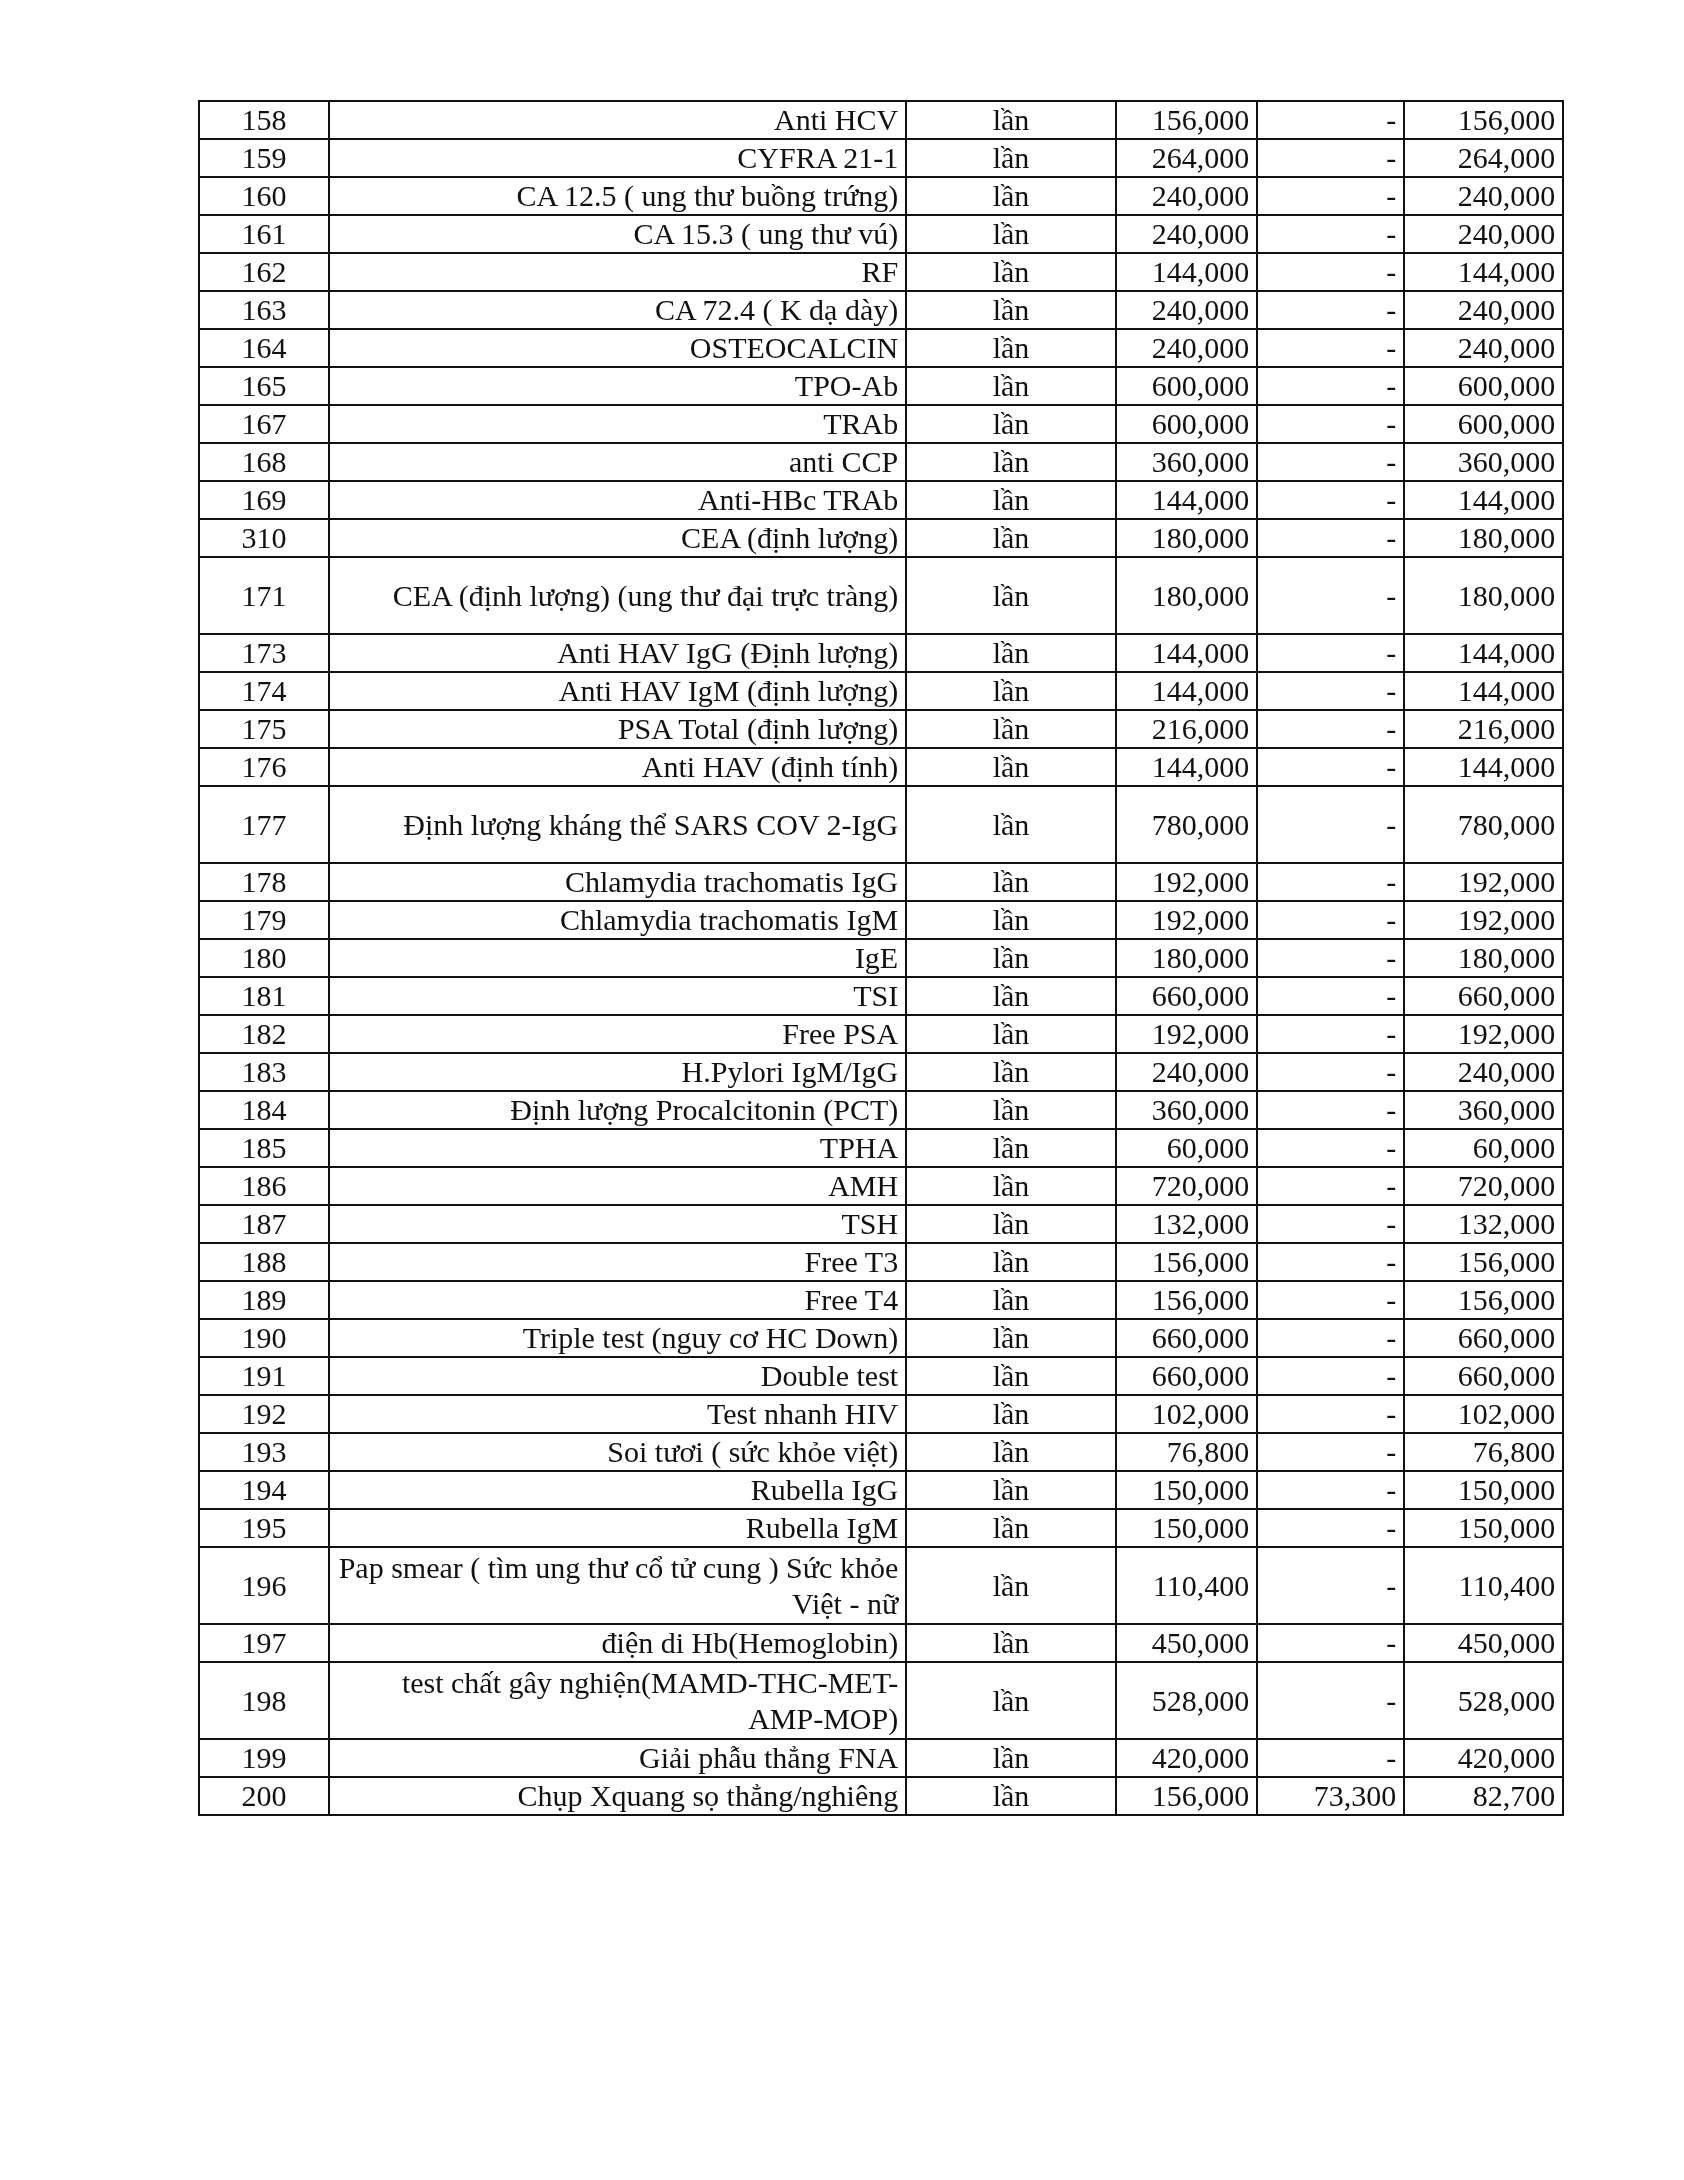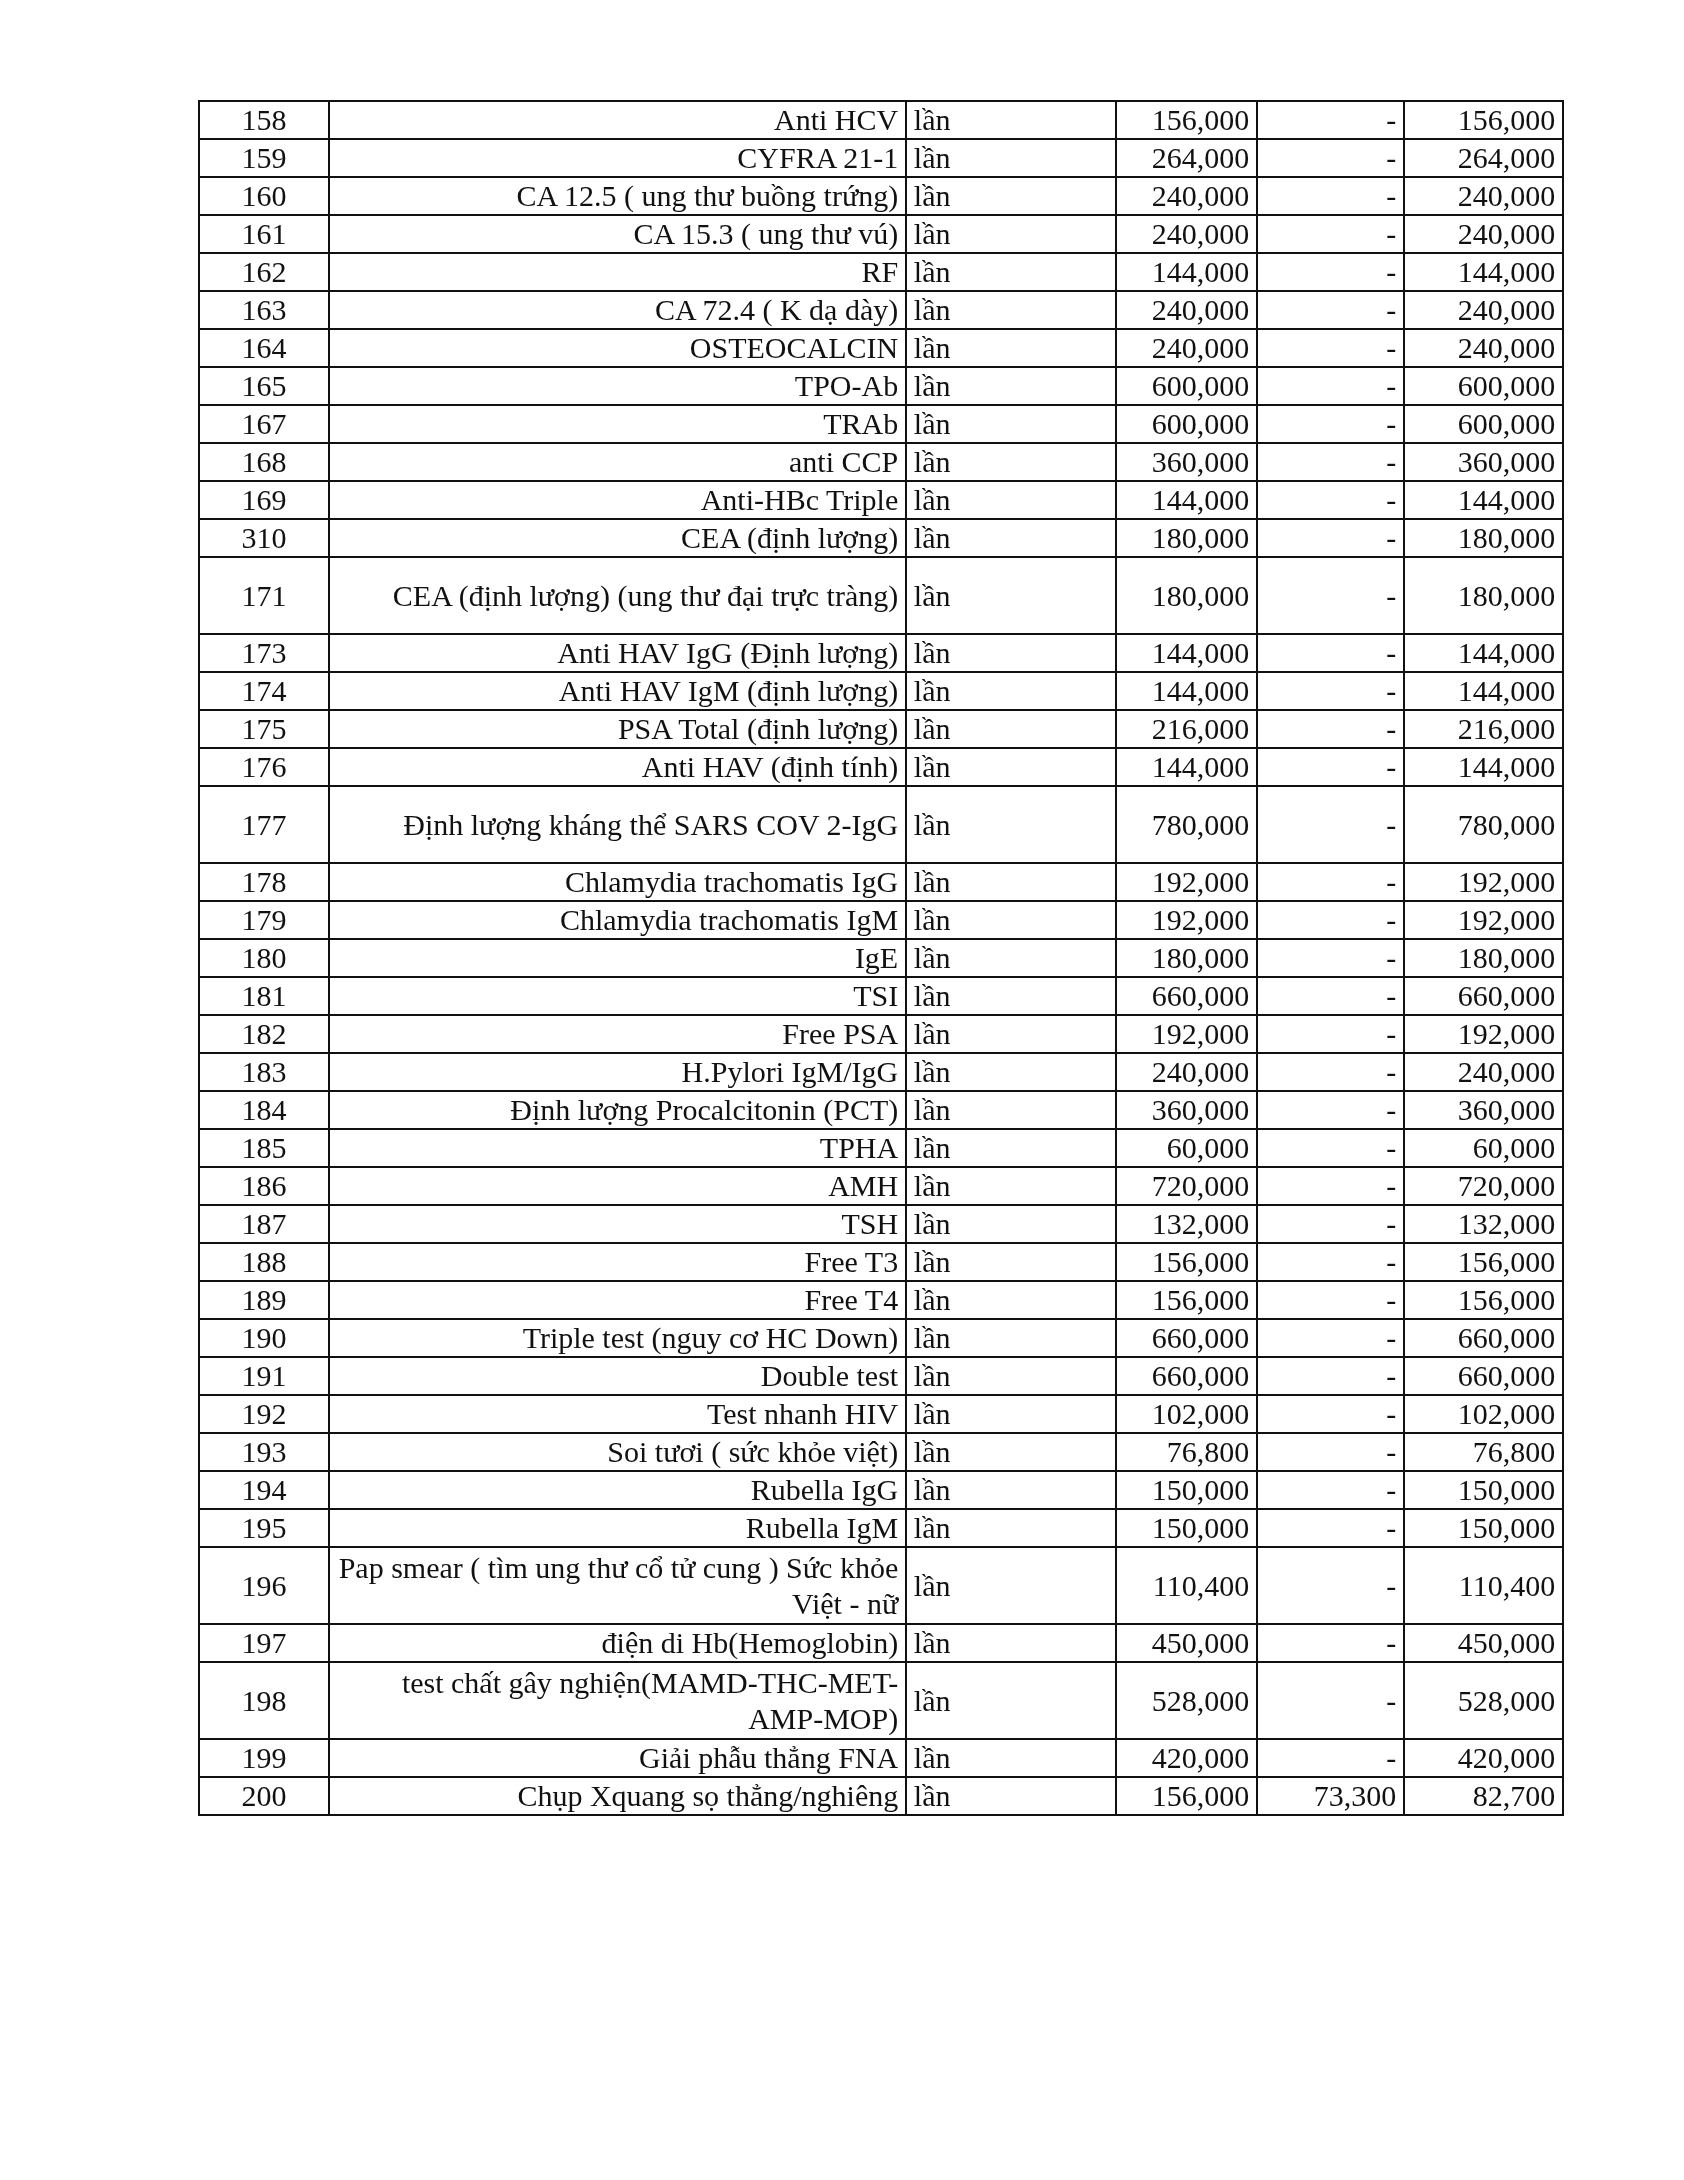--- a/index.html
+++ b/index.html
@@ -17,21 +17,21 @@
     overflow: hidden;
   }
   col.c-stt { width: 130px; }
   col.c-name { width: 577px; }
   col.c-unit { width: 210px; }
   col.c-price { width: 141px; }
   col.c-disc { width: 147px; }
   col.c-total { width: 159px; }
   td.stt { text-align: center; }
   td.name { text-align: right; padding-left: 5.1px; }
-  td.unit { }
+  td.unit { text-align: center; }
   td.num { text-align: right; padding-right: 12px; }
   td.dash { text-align: right; padding-right: 32px; }
   tr.h1 td { height: 35px; }
   tr.h2 td { height: 75px; }
 </style>
 </head>
 <body>
 
 <table class="price-table">
   <colgroup>
@@ -118,21 +118,21 @@
       <tr class="h1">
         <td class="stt">168</td>
         <td class="name">anti CCP</td>
         <td class="unit">lần</td>
         <td class="num">360,000</td>
         <td class="dash">-</td>
         <td class="num">360,000</td>
       </tr>
       <tr class="h1">
         <td class="stt">169</td>
-        <td class="name">Anti-HBc Triple</td>
+        <td class="name">Anti-HBc TRAb</td>
         <td class="unit">lần</td>
         <td class="num">144,000</td>
         <td class="dash">-</td>
         <td class="num">144,000</td>
       </tr>
       <tr class="h1">
         <td class="stt">310</td>
         <td class="name">CEA (định lượng)</td>
         <td class="unit">lần</td>
         <td class="num">180,000</td>

